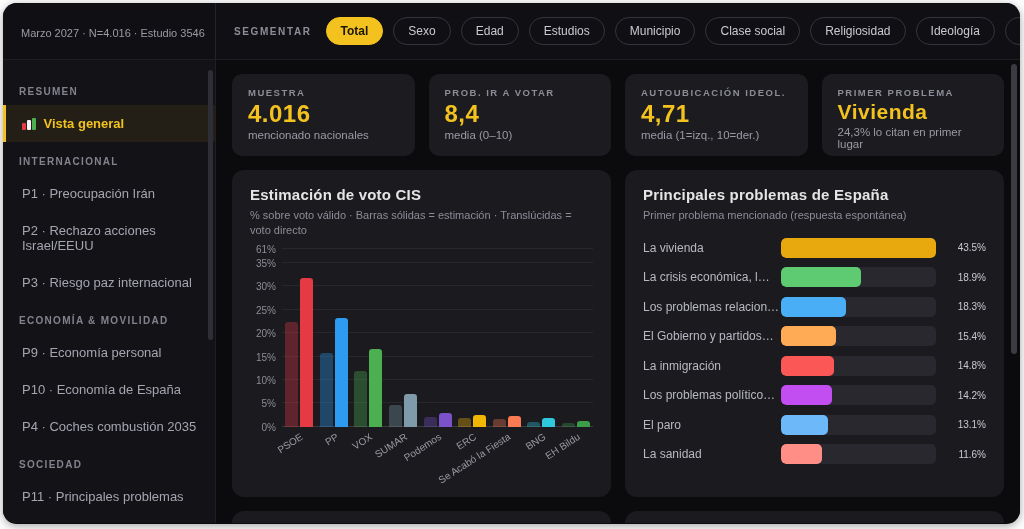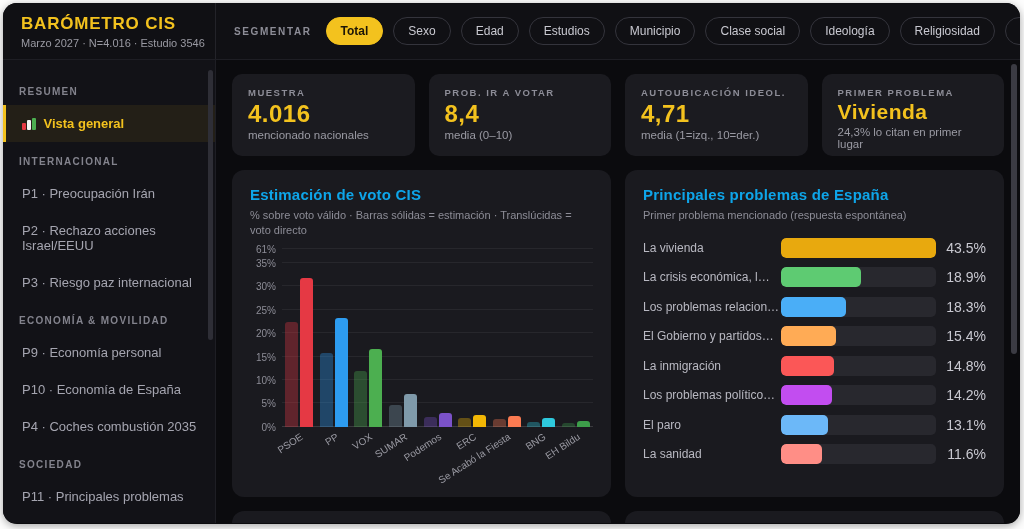--- a/index.html
+++ b/index.html
@@ -33,21 +33,21 @@
   .kpis { display:flex; gap:14px; }
   .kpi { flex:1; background:#1b1b20; border-radius:10px; padding:13px 16px; height:82px; }
   .kpi .lbl { font-size:9.5px; letter-spacing:1.5px; color:#8d8d97; font-weight:700; }
   .kpi .val { font-size:24px; font-weight:800; color:#f3c21e; letter-spacing:.5px; margin-top:3px; line-height:1.05; }
   .kpi .val.text { font-size:21px; }
   .kpi .sub { font-size:11.5px; color:#9a9aa3; margin-top:3px; }
 
   
   .charts { display:flex; gap:14px; margin-top:14px; }
   .card { flex:1; background:#1a1a1f; border-radius:12px; padding:16px 18px; height:327px; }
-  .card h2 { font-size:15px; font-weight:800; color:#0ea5e9; letter-spacing:.2px; }
+  .card h2 { font-size:15px; font-weight:800; color:#e5e5e5; letter-spacing:.2px; }
   .card .csub { font-size:11px; color:#8d8d97; margin-top:5px; line-height:1.4; }
 
   
   .plotwrap { display:flex; margin-top:10px; }
   .yaxis { width:32px; position:relative; height:178px; flex:0 0 32px; }
   .yaxis span { position:absolute; right:6px; font-size:10px; color:#8d8d97; transform:translateY(50%); }
   .plot { position:relative; flex:1; height:178px; }
   .gline { position:absolute; left:0; right:0; height:1px; background:rgba(255,255,255,.06); }
   .gline.base { background:rgba(255,255,255,.14); }
   .groups { position:absolute; inset:0; display:flex; }
@@ -56,46 +56,45 @@
   .xlabels { display:flex; margin-left:32px; height:58px; }
   .xcell { flex:1; position:relative; }
   .xcell span { position:absolute; top:4px; right:50%; transform:rotate(-33deg); transform-origin:top right; font-size:10px; color:#9a9aa3; white-space:nowrap; }
 
   
   .hrows { margin-top:14px; }
   .hrow { display:flex; align-items:center; height:21px; margin-bottom:8.5px; }
   .hlabel { width:138px; flex:0 0 138px; font-size:12px; color:#b9b9c2; overflow:hidden; white-space:nowrap; text-overflow:ellipsis; }
   .htrack { flex:1; height:20px; background:#28282e; border-radius:5px; overflow:hidden; }
   .hfill { height:100%; border-radius:5px; }
-  .hval { width:50px; flex:0 0 50px; text-align:right; font-size:14px; color:#c9c9d1; }
+  .hval { width:50px; flex:0 0 50px; text-align:right; font-size:10px; color:#c9c9d1; }
 
   
   .stubs { display:flex; gap:14px; margin-top:14px; }
   .stub { flex:1; background:#1a1a1f; border-radius:12px; height:44px; }
 </style>
 </head>
 <body>
 
 <div class="window">
   <div class="header">
     <div class="brand">
-      <h1>BARÓMETRO CIS</h1>
       <div class="sub">Marzo 2027 · N=4.016 · Estudio 3546</div>
     </div>
     <div class="segbar">
       <span class="seglabel">SEGMENTAR</span>
       <div id="tabs" style="display:flex;gap:10px;">
           <button class="pill active">Total</button>
           <button class="pill">Sexo</button>
           <button class="pill">Edad</button>
           <button class="pill">Estudios</button>
           <button class="pill">Municipio</button>
           <button class="pill">Clase social</button>
+          <button class="pill">Religiosidad</button>
           <button class="pill">Ideología</button>
-          <button class="pill">Religiosidad</button>
           <button class="pill">Recuerdo de voto</button>
         </div>
     </div>
   </div>
 
   <div class="bodyrow">
     <div class="sidebar" id="sidebar">
       <div class="sb-scroll"></div>
     <div class="sect">RESUMEN</div>
         <div class="sitem active">

